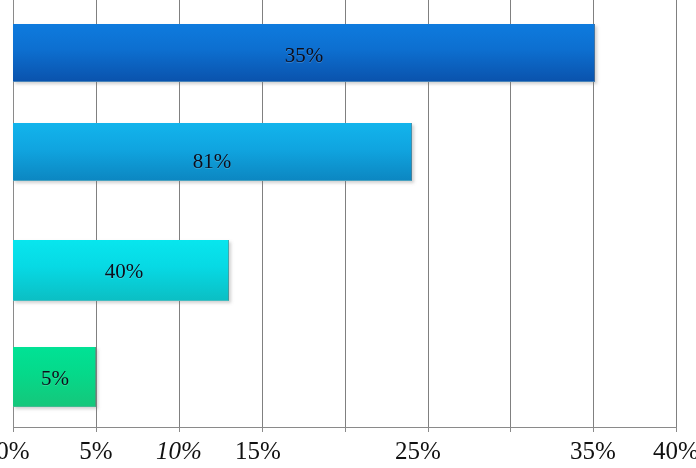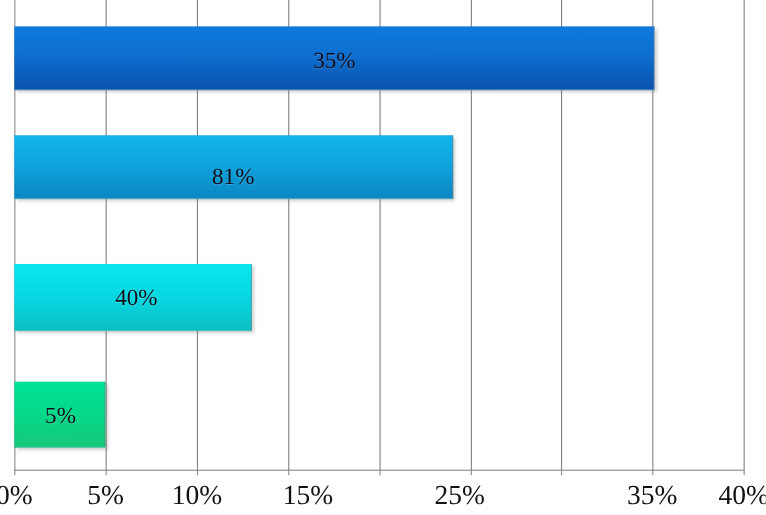--- a/index.html
+++ b/index.html
@@ -128,19 +128,19 @@
   <div class="tick-mark" style="left:179px;"></div>
   <div class="tick-mark" style="left:262px;"></div>
   <div class="tick-mark" style="left:345px;"></div>
   <div class="tick-mark" style="left:428px;"></div>
   <div class="tick-mark" style="left:510px;"></div>
   <div class="tick-mark" style="left:593px;"></div>
   <div class="tick-mark" style="left:676px;"></div>
 
   <span class="tick-label" style="left:13px;">0%</span>
   <span class="tick-label" style="left:96px;">5%</span>
-  <span class="tick-label" style="left:179px;">10%</span>
-  <span class="tick-label" style="left:280px;">15%</span>
+  <span class="tick-label" style="left:179px;font-style:italic;">10%</span>
+  <span class="tick-label" style="left:258px;">15%</span>
   <span class="tick-label" style="left:418px;">25%</span>
   <span class="tick-label" style="left:593px;">35%</span>
   <span class="tick-label" style="left:676px;">40%</span>
 
 </div>
 
 </body></html>

